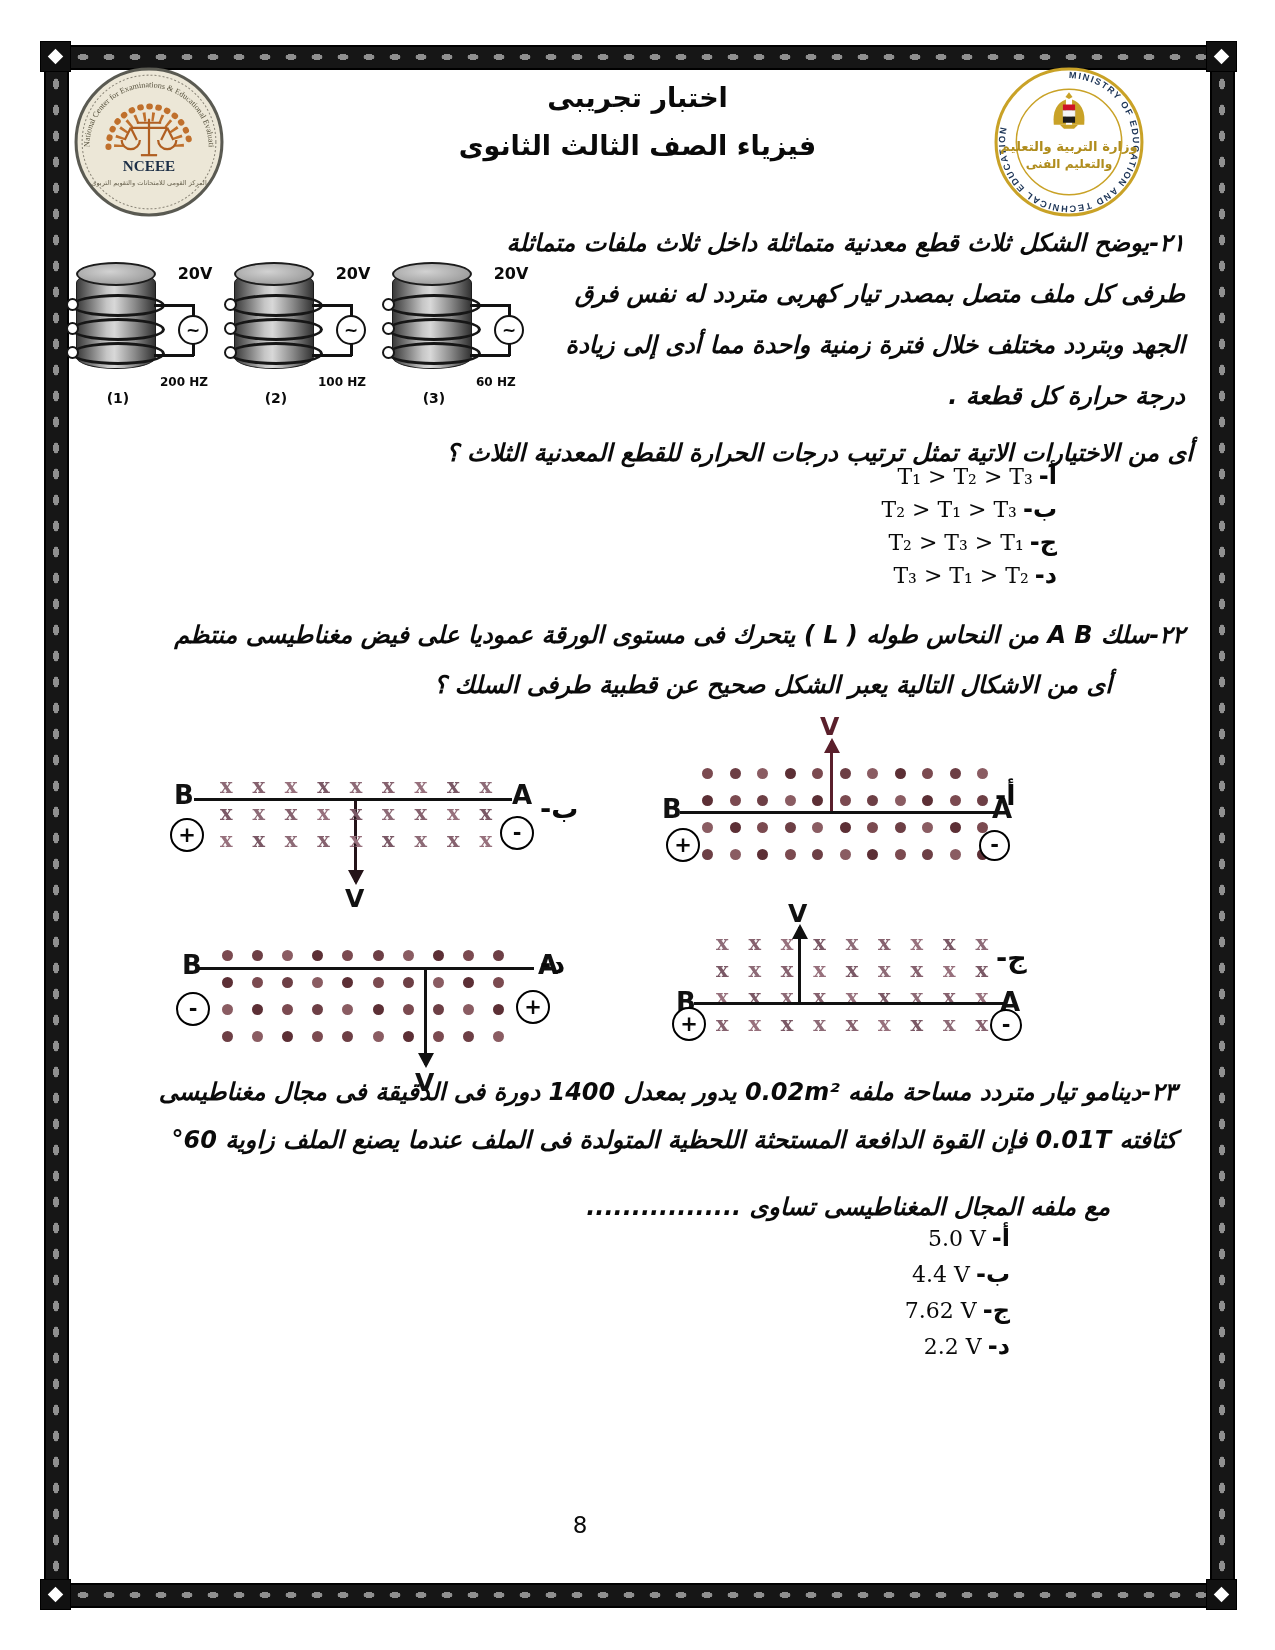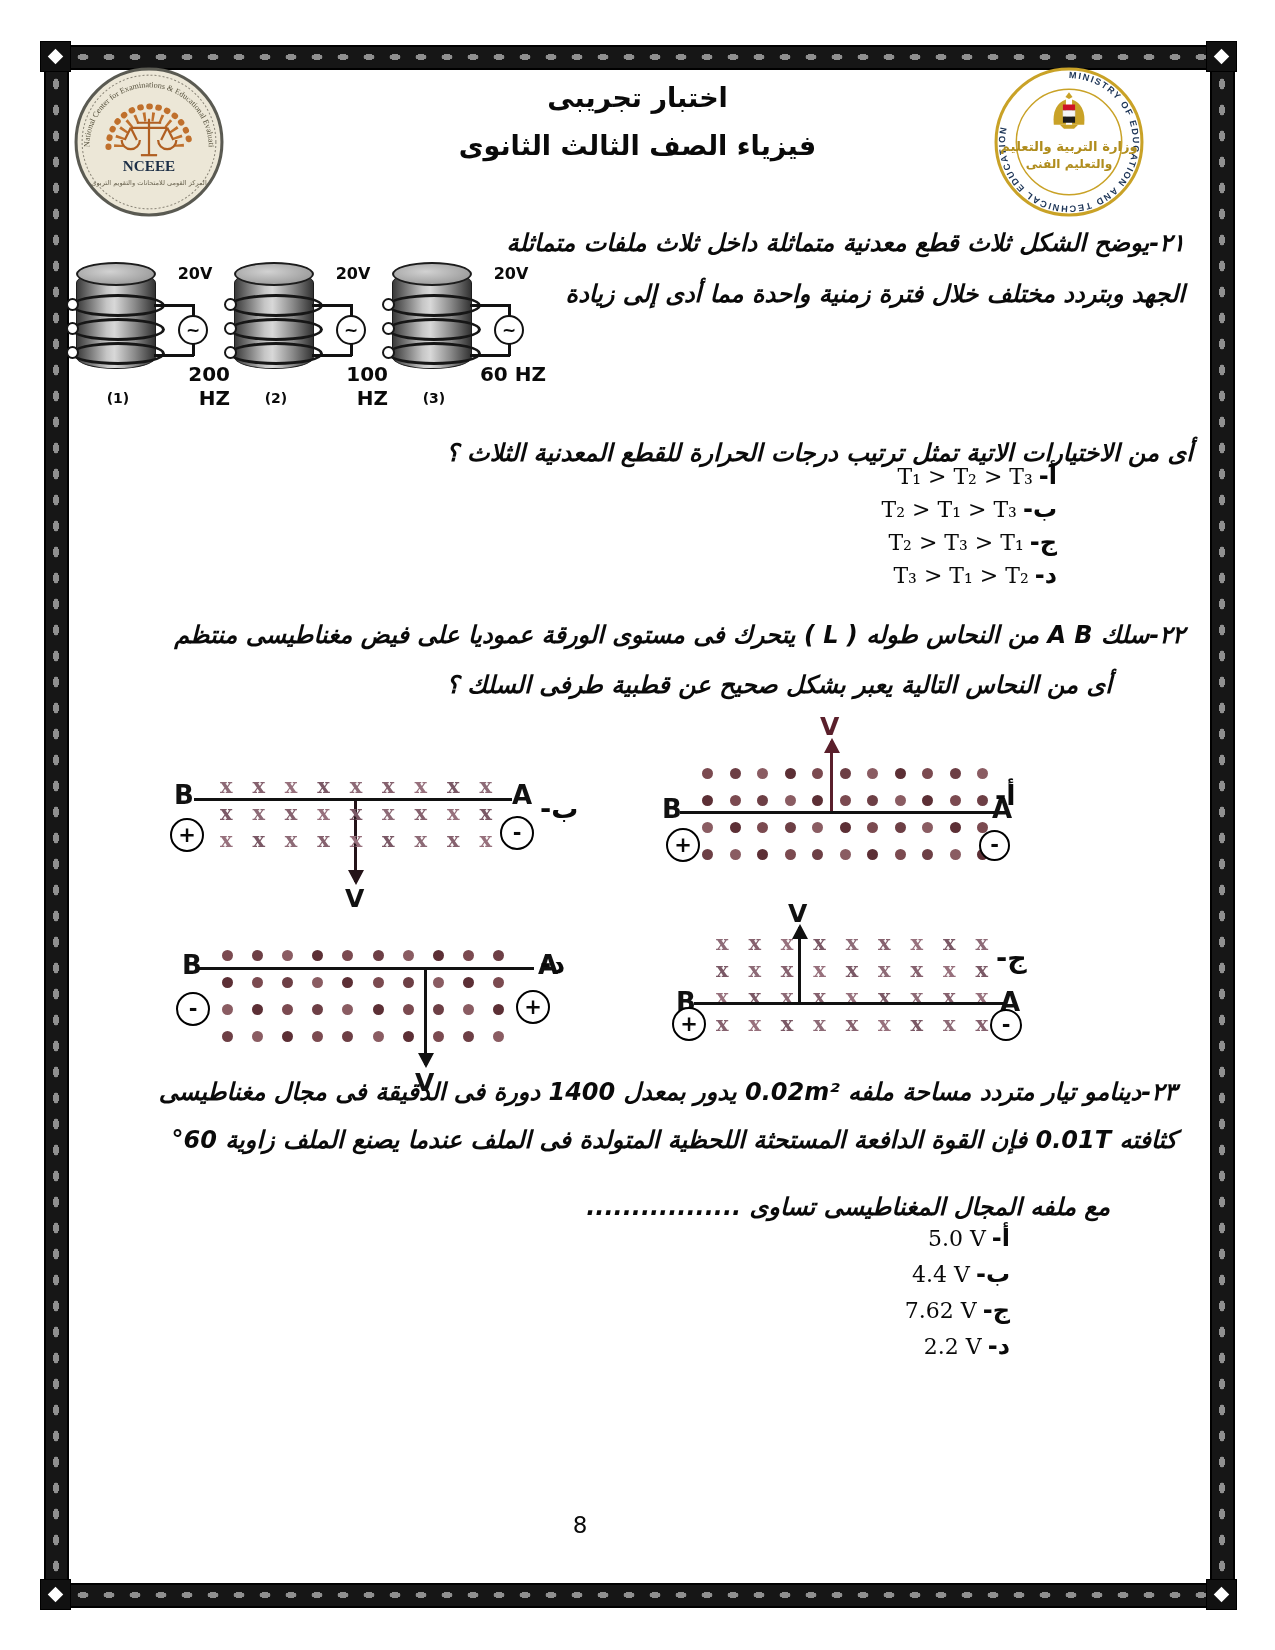--- a/index.html
+++ b/index.html
@@ -63,21 +63,21 @@
   .ring{position:absolute;left:-5px;width:88px;height:17px;border:3px solid #161616;border-radius:50%;}
   .r1{top:32px;} .r2{top:56px;} .r3{top:80px;}
   .nub{position:absolute;left:-10px;width:9px;height:9px;border:2.5px solid #161616;border-radius:50%;background:#fff;}
   .n1{top:36px;} .n2{top:60px;} .n3{top:84px;}
   .wireh{position:absolute;height:2.5px;background:#111;}
   .w1{left:86px;top:48px;width:40px;} .w2{left:86px;top:98px;width:40px;}
   .wirev{position:absolute;left:124px;top:48px;width:2.5px;height:52px;background:#111;}
   .acsrc{position:absolute;left:110px;top:59px;width:26px;height:26px;border:2.5px solid #111;border-radius:50%;
          background:#fff;display:flex;align-items:center;justify-content:center;font-size:17px;font-weight:700;}
   .cv{position:absolute;left:96px;top:8px;width:62px;text-align:center;font-weight:700;font-size:16px;}
-  .cf{position:absolute;left:92px;top:106px;width:70px;text-align:right;font-weight:700;font-size:20px;}
+  .cf{position:absolute;left:92px;top:119px;width:70px;text-align:left;font-weight:700;font-size:12px;}
   .cnum{position:absolute;left:12px;top:134px;width:76px;text-align:center;font-weight:700;font-size:14px;}
 
   
   .fig{position:absolute;}
   .fgrid{position:absolute;}
   .frow{display:flex;justify-content:space-between;height:27px;align-items:center;}
   .fdot{width:11px;height:11px;border-radius:50%;}
   .fdot.sh0{background:#7b4a50;} .fdot.sh1{background:#5c2f35;} .fdot.sh2{background:#8a5c62;} .fdot.sh3{background:#6d3f45;}
   .fx{font:700 21px "DejaVu Serif",serif;line-height:1;}
   .fx.sh0{color:#8d6a76;} .fx.sh1{color:#7a5865;} .fx.sh2{color:#97707c;} .fx.sh3{color:#86616e;}
@@ -194,21 +194,23 @@
       <text x="75" y="84" font-size="13" font-weight="bold" text-anchor="middle" fill="#b08d1e" direction="rtl">وزارة التربية والتعليم</text>
       <text x="75" y="101" font-size="12" font-weight="bold" text-anchor="middle" fill="#b08d1e" direction="rtl">والتعليم الفنى</text>
     </svg>
   </div>
 
   <div class="htitle t1 rtl">اختبار تجريبى</div>
   <div class="htitle t2 rtl">فيزياء الصف الثالث الثانوى</div>
 
   <div class="qblock q21text rtl">
     <div>٢١-يوضح الشكل ثلاث قطع معدنية متماثلة داخل ثلاث ملفات متماثلة</div>
+    <div>طرفى كل ملف متصل بمصدر تيار كهربى متردد له نفس فرق</div>
     <div>الجهد وبتردد مختلف خلال فترة زمنية واحدة مما أدى إلى زيادة</div>
+    <div>درجة حرارة كل قطعة .</div>
   </div>
 
   <div class="coils">
     <div class="coilunit cu0">
       <div class="cyl">
         <div class="cylside"></div>
           <div class="cyltop"></div>
         <div class="ring r1"></div>
           <div class="ring r2"></div>
           <div class="ring r3"></div>
@@ -278,21 +280,21 @@
       <span class="chletter">ج-</span>
       <span class="chval">T₂ &gt; T₃ &gt; T₁</span>
     </div>
     <div class="chrow">
       <span class="chletter">د-</span>
       <span class="chval">T₃ &gt; T₁ &gt; T₂</span>
     </div>
   </div>
 
   <div class="qblock q22l1 rtl">٢٢-سلك A B من النحاس طوله ( L ) يتحرك فى مستوى الورقة عموديا على فيض مغناطيسى منتظم</div>
-  <div class="qblock q22l2 rtl">أى من النحاس التالية يعبر بشكل صحيح عن قطبية طرفى السلك ؟</div>
+  <div class="qblock q22l2 rtl">أى من الاشكال التالية يعبر الشكل صحيح عن قطبية طرفى السلك ؟</div>
 
   <div class="fig fig-a">
     <div class="vlabel">V</div>
     <div class="varrow up">
         <span class="ahead"></span>
       </div>
     <div class="fgrid">
         <div class="frow">
           <span class="fdot sh0"></span>
           <span class="fdot sh3"></span>

